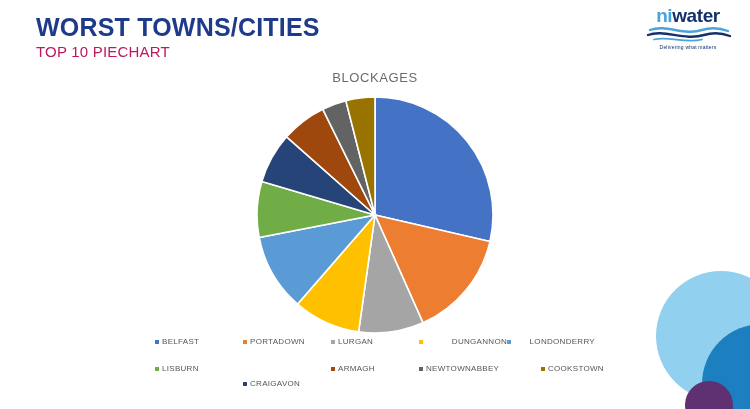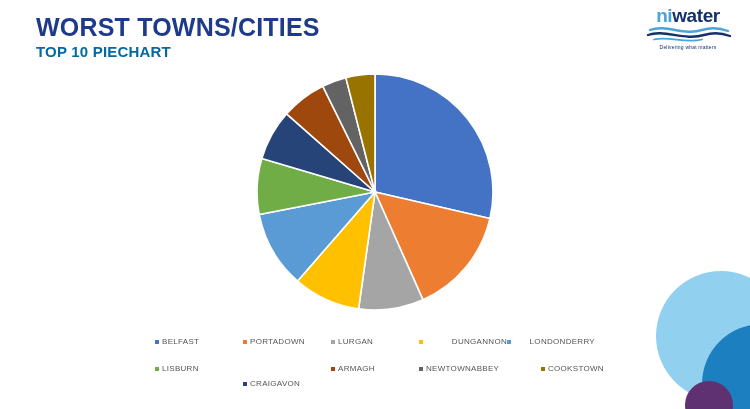--- a/index.html
+++ b/index.html
@@ -34,22 +34,22 @@
     background:#5f3072;
   }
 
   
   .header{ position:absolute; left:36px; top:14px; }
   .title-main{
     font-size:25px; font-weight:bold; letter-spacing:.2px;
     color:#1e3a8a; line-height:1.08;
   }
   .title-sub{
-    font-size:15px; font-weight:bold; letter-spacing:.2px;
-    color:#0369a1; line-height:1.25; margin-top:2px;
+    font-size:15px; font-weight:normal; letter-spacing:.2px;
+    color:#be185d; line-height:1.25; margin-top:2px;
   }
 
   
   .logo{ position:absolute; right:14px; top:6px; width:96px; text-align:center; }
   .logo-word{
     font-size:19px; font-weight:bold; letter-spacing:-0.4px;
     line-height:1; white-space:nowrap;
   }
   .logo-ni{ color:#4aa3dd; }
   .logo-water{ color:#15306b; }
@@ -111,20 +111,21 @@
   <div class="logo-tag">Delivering what matters</div>
 </div>
 
 <div class="deco-wrap">
   <div class="circle-light"></div>
   <div class="circle-mid"></div>
   <div class="circle-purple"></div>
 </div>
 
 <div class="chart-area">
+  <div class="chart-title">BLOCKAGES</div>
 
   <div class="pie-holder">
     <svg class="pie-svg" id="pie-svg" width="240" height="240" viewBox="0 0 240 240">
         <path d="M 120 120 L 120.00 2.00 A 118 118 0 0 1 234.98 146.54 Z" fill="#4472c4" stroke="#ffffff" stroke-width="1.6"></path>
         <path d="M 120 120 L 234.98 146.54 A 118 118 0 0 1 167.99 227.80 Z" fill="#ed7d31" stroke="#ffffff" stroke-width="1.6"></path>
         <path d="M 120 120 L 167.99 227.80 A 118 118 0 0 1 103.58 236.85 Z" fill="#a5a5a5" stroke="#ffffff" stroke-width="1.6"></path>
         <path d="M 120 120 L 103.58 236.85 A 118 118 0 0 1 42.59 209.06 Z" fill="#ffc000" stroke="#ffffff" stroke-width="1.6"></path>
         <path d="M 120 120 L 42.59 209.06 A 118 118 0 0 1 4.17 142.52 Z" fill="#5b9bd5" stroke="#ffffff" stroke-width="1.6"></path>
         <path d="M 120 120 L 4.17 142.52 A 118 118 0 0 1 6.86 86.49 Z" fill="#70ad47" stroke="#ffffff" stroke-width="1.6"></path>
         <path d="M 120 120 L 6.86 86.49 A 118 118 0 0 1 31.62 41.81 Z" fill="#264478" stroke="#ffffff" stroke-width="1.6"></path>

